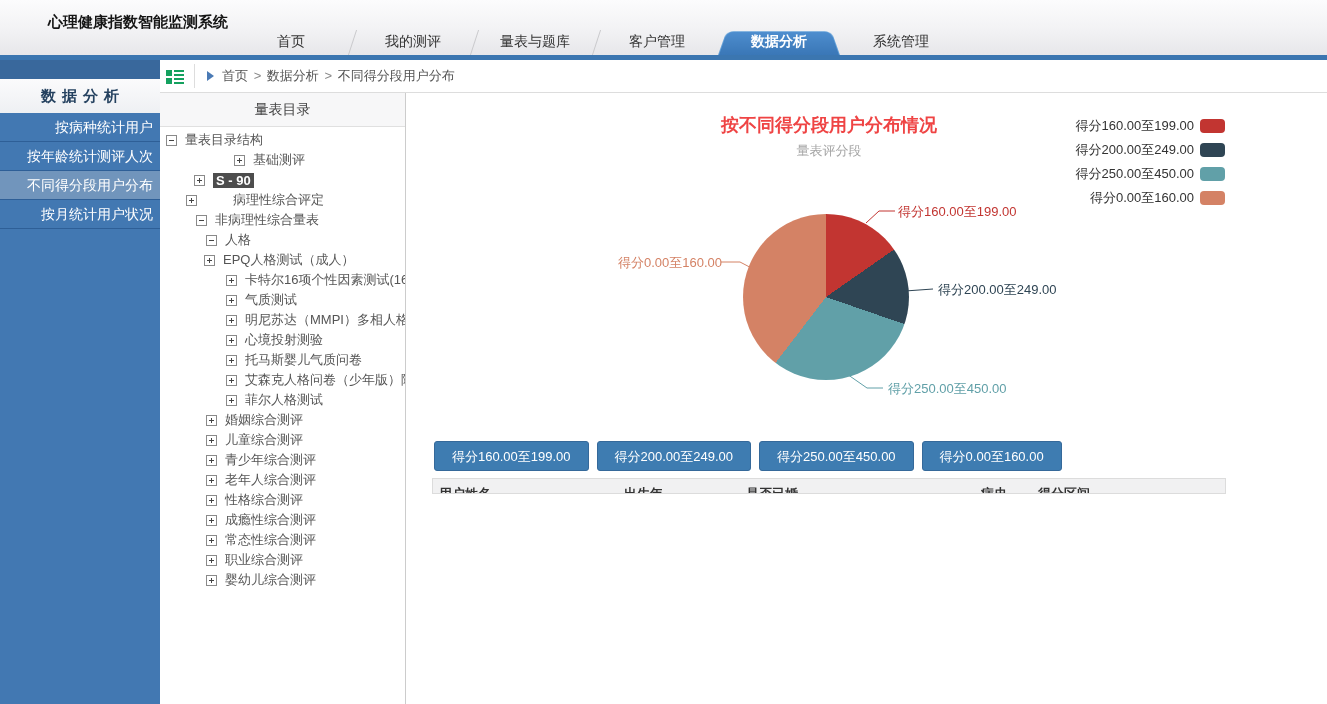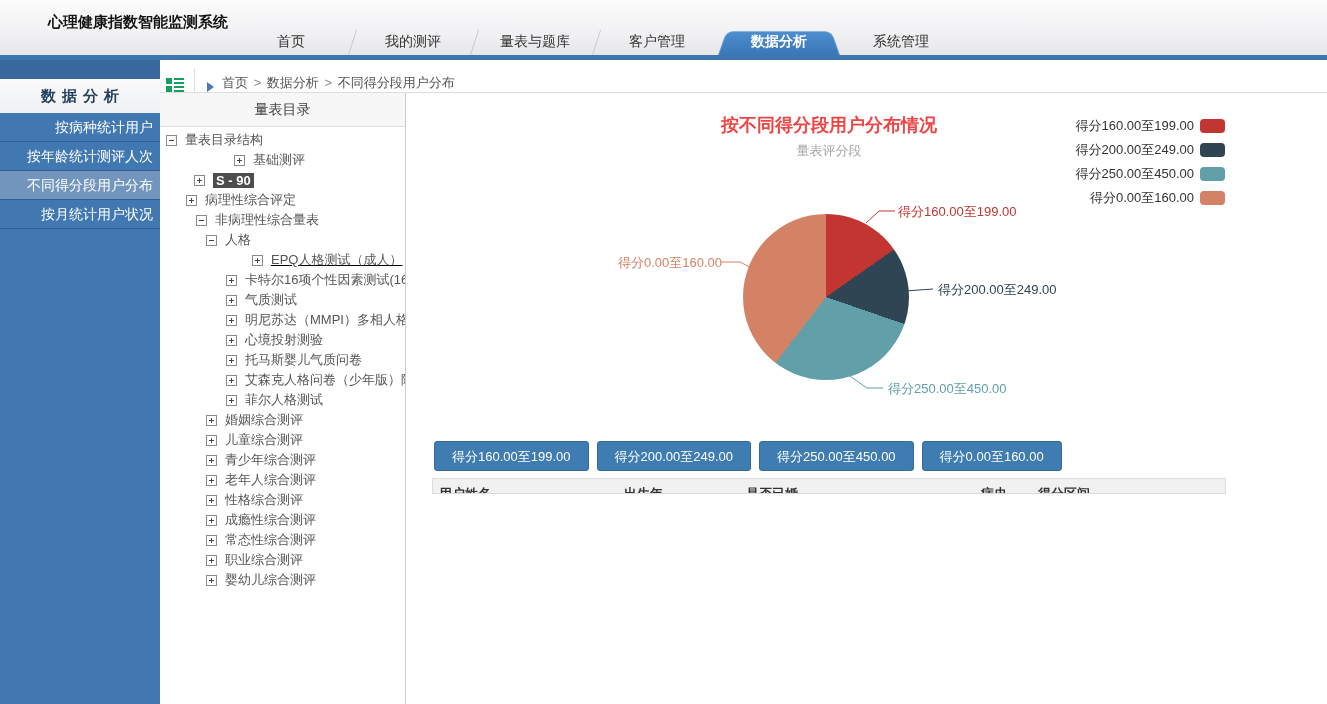--- a/index.html
+++ b/index.html
@@ -26,21 +26,21 @@
   
   .sidebar { width:160px; background:#4278b2; flex:none; display:flex; flex-direction:column; }
   .sidebar-strip { height:19px; background:#39689c; }
   .sidebar-header { height:34px; background:linear-gradient(180deg,#fbfbfc,#eef0f3); line-height:34px; text-align:center; font-size:15px; font-weight:bold; color:#24415f; letter-spacing:6px; text-indent:6px; }
   .side-item { height:29px; line-height:29px; text-align:right; padding-right:7px; font-size:14px; color:#fff; border-bottom:1px solid #2e5f97; cursor:pointer; }
   .side-item.selected { background:#7195bc; }
   .sidebar-fill { flex:1; }
 
   
   .right { flex:1; display:flex; flex-direction:column; min-width:0; }
-  .breadcrumb-bar { height:33px; background:#fff; border-bottom:1px solid #ddd; display:flex; align-items:flex-end; padding-left:6px; }
+  .breadcrumb-bar { height:33px; background:#fff; border-bottom:1px solid #ddd; display:flex; align-items:center; padding-left:6px; }
   .bc-icon { width:18px; height:15px; flex:none; }
   .bc-divider { width:1px; height:24px; background:#ddd; margin:0 12px 0 10px; }
   .bc-arrow { width:0; height:0; border-left:7px solid #4a7ab5; border-top:5px solid transparent; border-bottom:5px solid transparent; margin-right:8px; }
   .bc-text { font-size:13px; color:#555; }
   .bc-sep { color:#888; margin:0 2px; }
   .bc-link { cursor:pointer; }
 
   .right-row { flex:1; display:flex; min-height:0; }
 
   
@@ -137,33 +137,33 @@
                 <span class="tree-label">量表目录结构</span>
               </div>
               <div class="tree-row" style="padding-left: 26px; margin-left: 48px;">
                 <span class="expand-box plus"></span>
                 <span class="tree-label">基础测评</span>
               </div>
               <div class="tree-row" style="padding-left: 34px;">
                 <span class="expand-box plus"></span>
                 <span class="tree-label selected">S - 90</span>
               </div>
-              <div class="tree-row" style="padding-left: 26px;">
+              <div class="tree-row" style="padding-left: 26px; gap: 28px;">
                 <span class="expand-box plus"></span>
                 <span class="tree-label">病理性综合评定</span>
               </div>
               <div class="tree-row" style="padding-left: 36px;">
                 <span class="expand-box minus"></span>
                 <span class="tree-label">非病理性综合量表</span>
               </div>
               <div class="tree-row" style="padding-left: 46px;">
                 <span class="expand-box minus"></span>
                 <span class="tree-label">人格</span>
               </div>
-              <div class="tree-row" style="padding-left: 92px; text-decoration: underline;">
+              <div class="tree-row" style="padding-left: 44px;">
                 <span class="expand-box plus"></span>
                 <span class="tree-label">EPQ人格测试（成人）</span>
               </div>
               <div class="tree-row" style="padding-left: 66px;">
                 <span class="expand-box plus"></span>
                 <span class="tree-label">卡特尔16项个性因素测试(16PF)</span>
               </div>
               <div class="tree-row" style="padding-left: 66px;">
                 <span class="expand-box plus"></span>
                 <span class="tree-label">气质测试</span>

